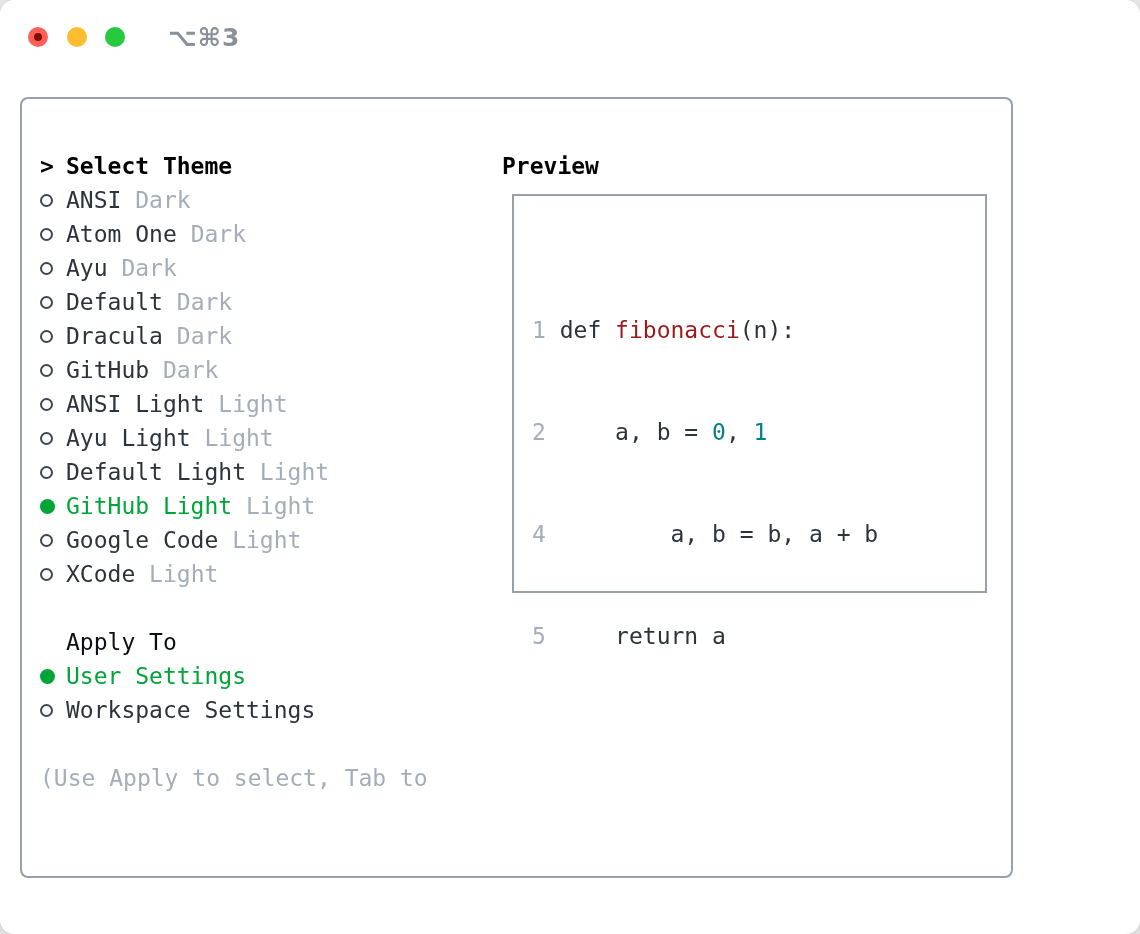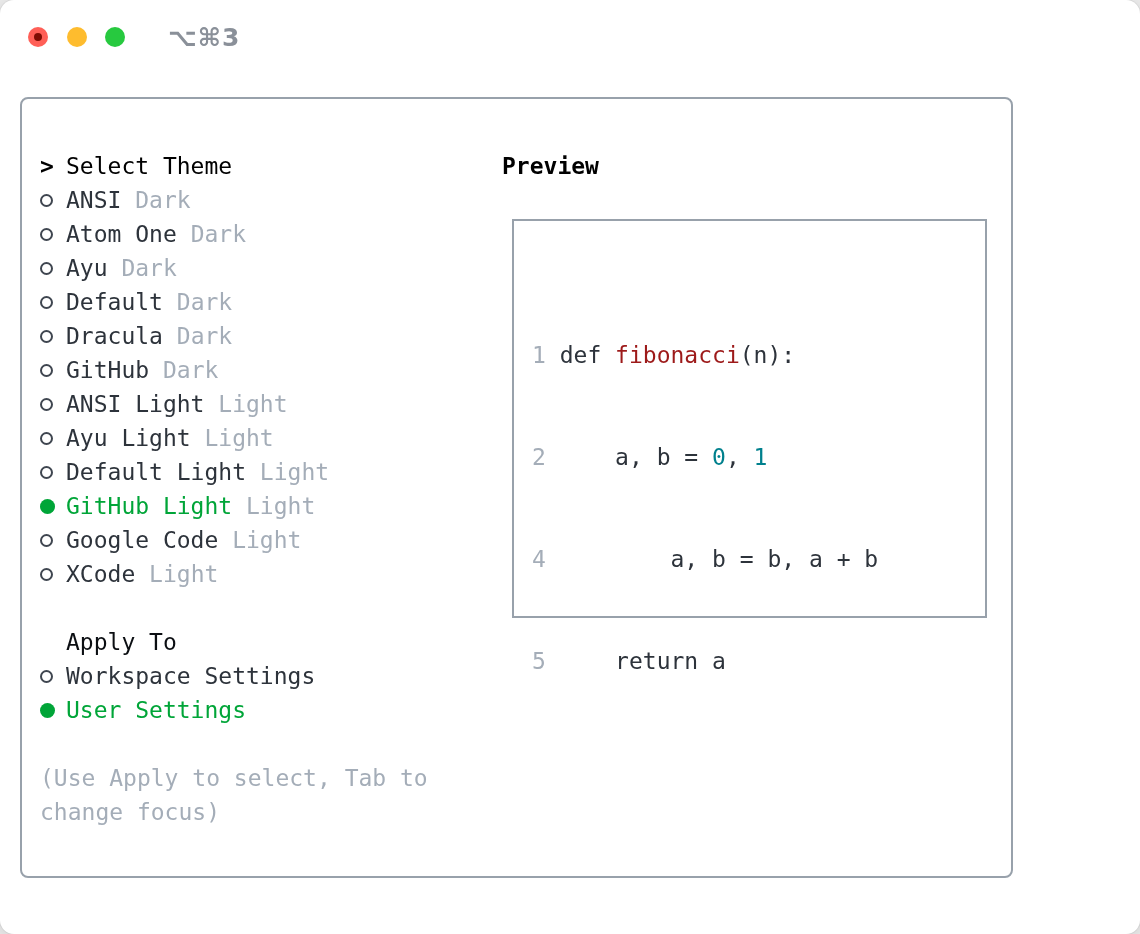--- a/index.html
+++ b/index.html
@@ -35,37 +35,37 @@
   .panel{
     position:absolute;left:20px;top:97px;width:993px;height:781px;
     border:2px solid var(--border);border-radius:8px;background:#fff;
   }
   
   .left-col{position:absolute;left:18px;top:50px;font-size:23px;line-height:34px;color:var(--fg)}
   .row{display:flex;align-items:center;height:34px;white-space:pre}
   .row.spacer{pointer-events:none}
   .marker{display:inline-flex;align-items:center;justify-content:flex-start;width:26px;flex:0 0 26px}
   .prompt{font-weight:bold;color:#000}
-  .hdr{font-weight:normal;color:#000}
+  .hdr{font-weight:bold;color:#000}
   .radio{width:13px;height:13px;border:2px solid #3f4650;border-radius:50%}
   .row.selected .radio{width:15px;height:15px;border:none;background:var(--ui-green)}
   .row.selected .name{color:var(--ui-green)}
   .name{color:var(--fg)}
   .variant{color:var(--gray);padding-left:13.85px}
   .apply-hdr{color:#0b0e12}
   .row .opt{color:var(--fg)}
   .row.selected .opt{color:var(--ui-green)}
   .hint{color:var(--gray)}
   
   .preview-title{
     position:absolute;left:480px;top:50px;height:34px;display:flex;align-items:center;
     font-size:23px;font-weight:bold;color:#000;text-align:right;
   }
   .preview-box{
-    position:absolute;left:490px;top:120px;width:475px;height:399px;
+    position:absolute;left:490px;top:95px;width:475px;height:399px;
     border:2px solid var(--border);background:#fff;
   }
   .code{position:absolute;left:18px;top:49px;font-size:23px;line-height:34px;white-space:pre}
   .cl{height:34px}
   .t-num{color:var(--gray)}
   .t-fg{color:var(--fg)}
   .t-func{color:var(--func)}
   .t-lit{color:var(--lit)}
   .t-blt{color:var(--blt)}
 </style>
@@ -152,33 +152,32 @@
         <span class="name">XCode</span>
         <span class="variant">Light</span>
       </div>
 
       <div class="row spacer"></div>
 
       <div class="row">
         <span class="marker"></span>
         <span class="apply-hdr">Apply To</span>
       </div>
+      <div class="row selected">
+        <span class="marker"><span class="radio"></span></span>
+        <span class="opt">User Settings</span>
+      </div>
       <div class="row">
         <span class="marker"><span class="radio"></span></span>
         <span class="opt">Workspace Settings</span>
-      </div>
-      <div class="row selected">
-        <span class="marker"><span class="radio"></span></span>
-        <span class="opt">User Settings</span>
       </div>
 
       <div class="row spacer"></div>
 
       <div class="row hint">(Use Apply to select, Tab to</div>
-      <div class="row hint">change focus)</div>
     </div>
 
     <div class="preview-title">Preview</div>
 
     <div class="preview-box">
       <div class="code">
         <div class="cl"><span class="t-num">1</span><span class="t-fg"> def </span><span class="t-func">fibonacci</span><span class="t-fg">(n):</span></div>
         <div class="cl"><span class="t-num">2</span><span class="t-fg">     a, b = </span><span class="t-lit">0</span><span class="t-fg">, </span><span class="t-lit">1</span></div>
         <div class="cl"><span class="t-num">4</span><span class="t-fg">         a, b = b, a + b</span></div>
         <div class="cl"><span class="t-num">5</span><span class="t-fg">     return a</span></div>

